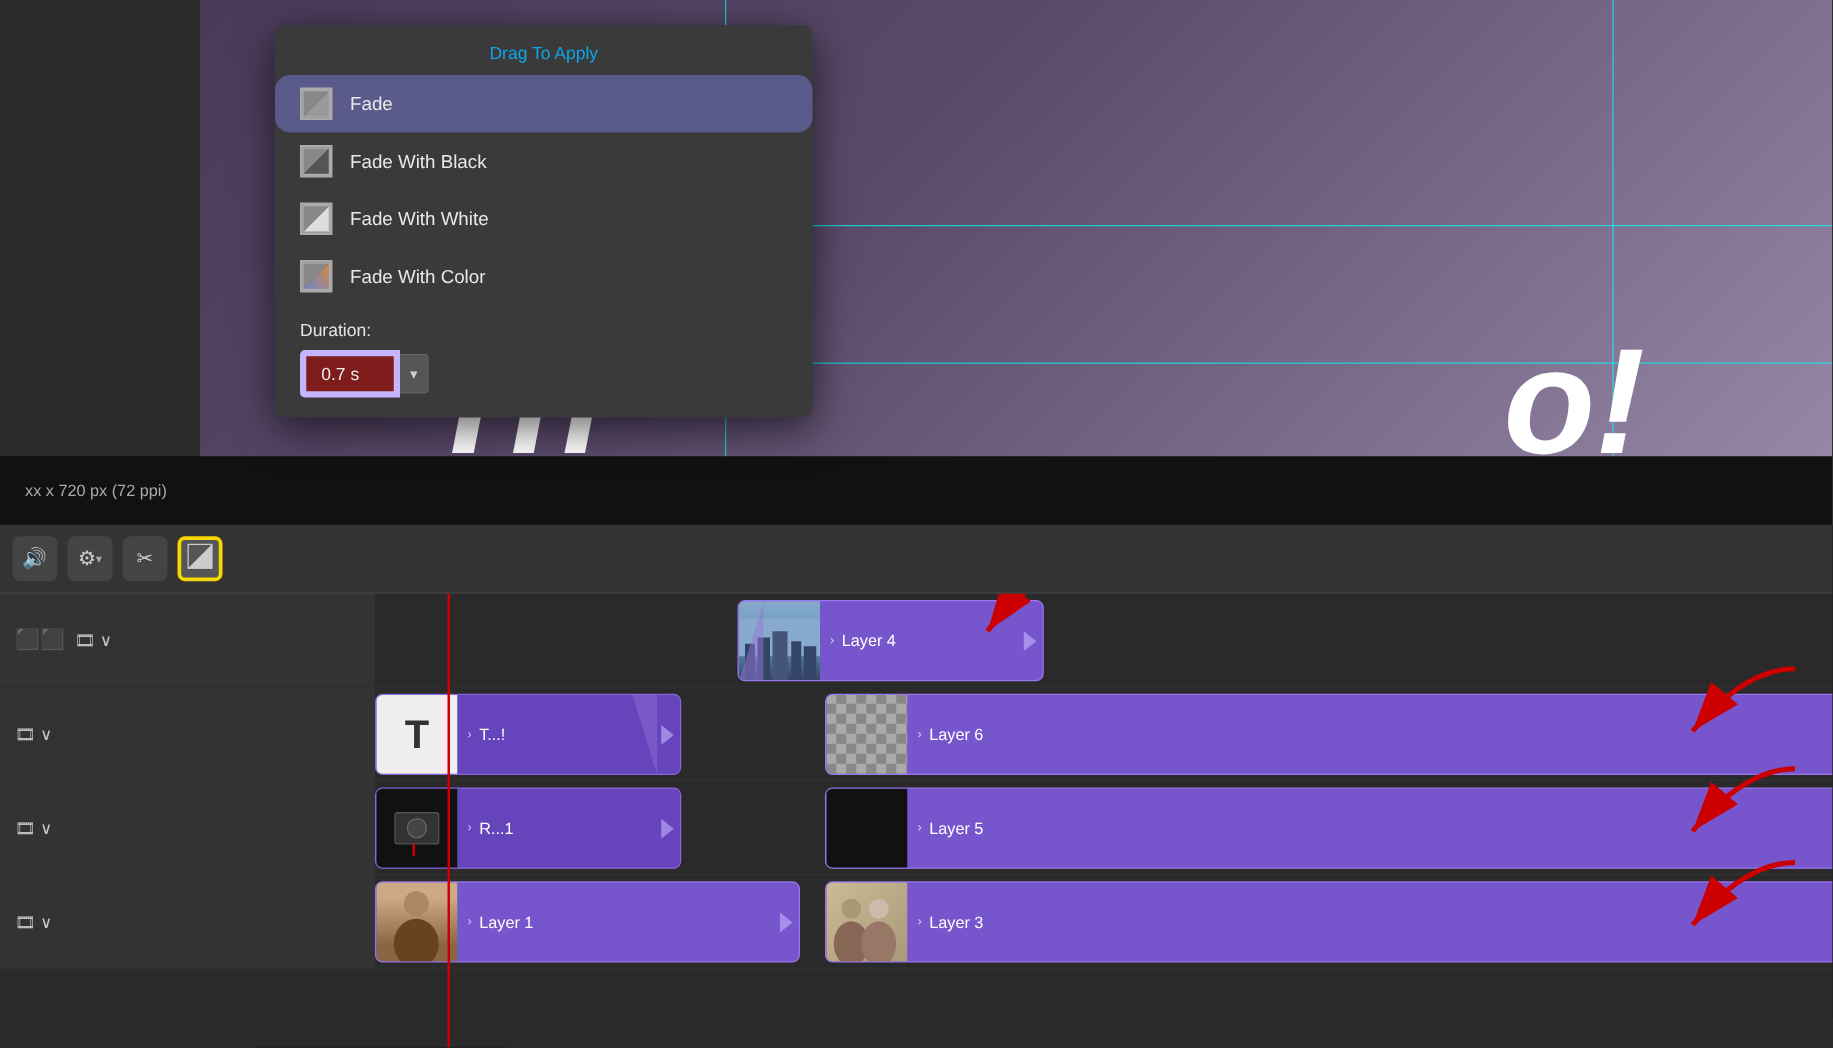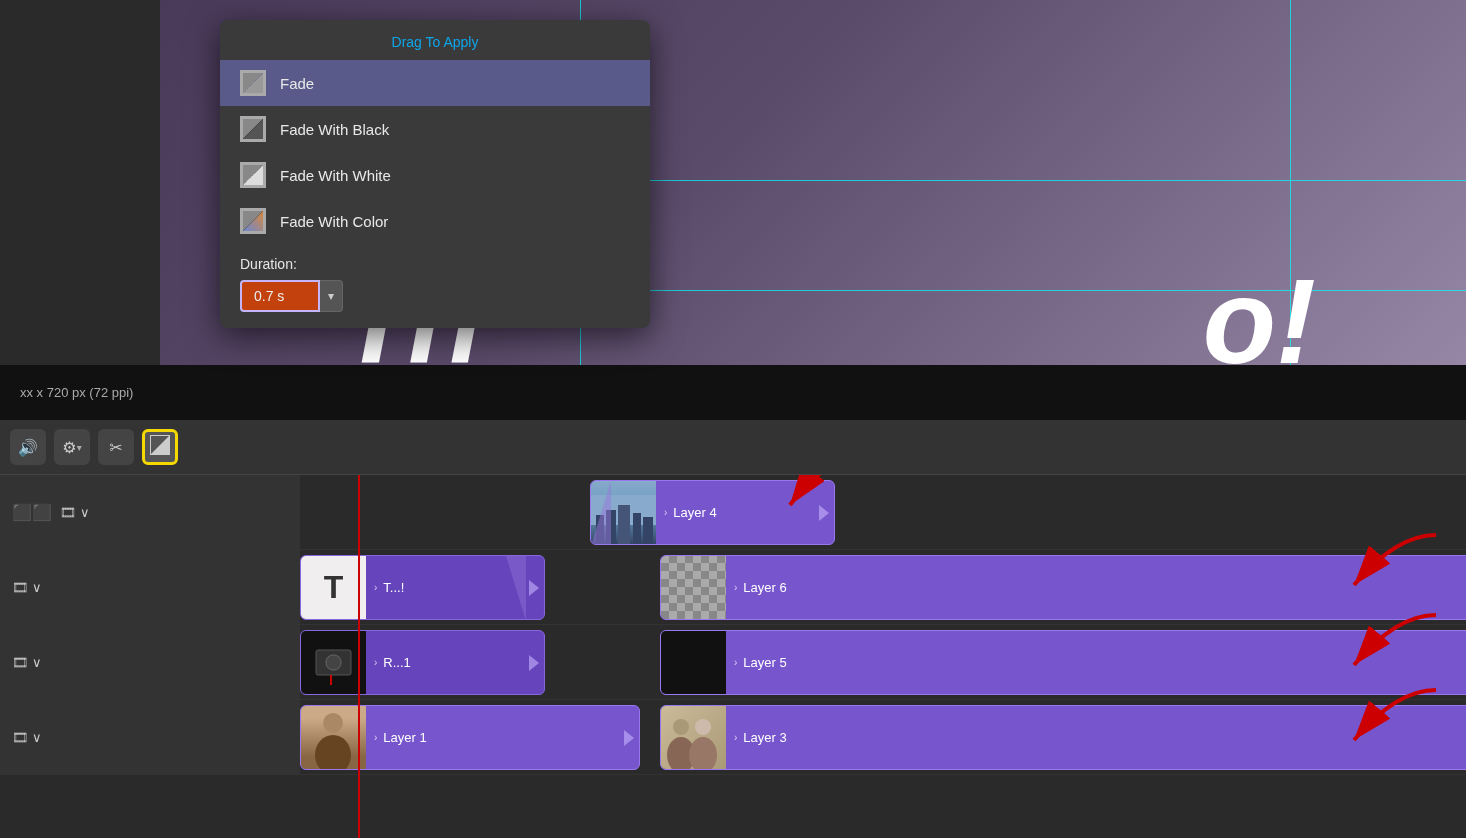--- a/index.html
+++ b/index.html
@@ -106,20 +106,21 @@
     }
 
     .dropdown-item {
       display: flex;
       align-items: center;
       padding: 10px 20px;
       cursor: pointer;
       color: #e8e8e8;
       font-size: 15px;
       gap: 14px;
+      border-radius: 12px;
     }
 
     .dropdown-item.selected {
       background: #5a5a8a;
     }
 
     .fade-icon {
       width: 26px;
       height: 26px;
       border: 2px solid #aaa;
@@ -143,23 +144,23 @@
       margin-bottom: 8px;
     }
 
     .duration-select-wrapper {
       display: flex;
       align-items: center;
       gap: 0;
     }
 
     .duration-select {
-      background: #c2410c;
+      background: #7f1d1d;
       color: #eee;
-      border: 2px solid #c4b5fd;
+      border: 5px solid #c4b5fd;
       border-radius: 4px 0 0 4px;
       padding: 6px 12px;
       font-size: 14px;
       appearance: none;
       -webkit-appearance: none;
       cursor: pointer;
       min-width: 80px;
     }
 
     .duration-chevron {

